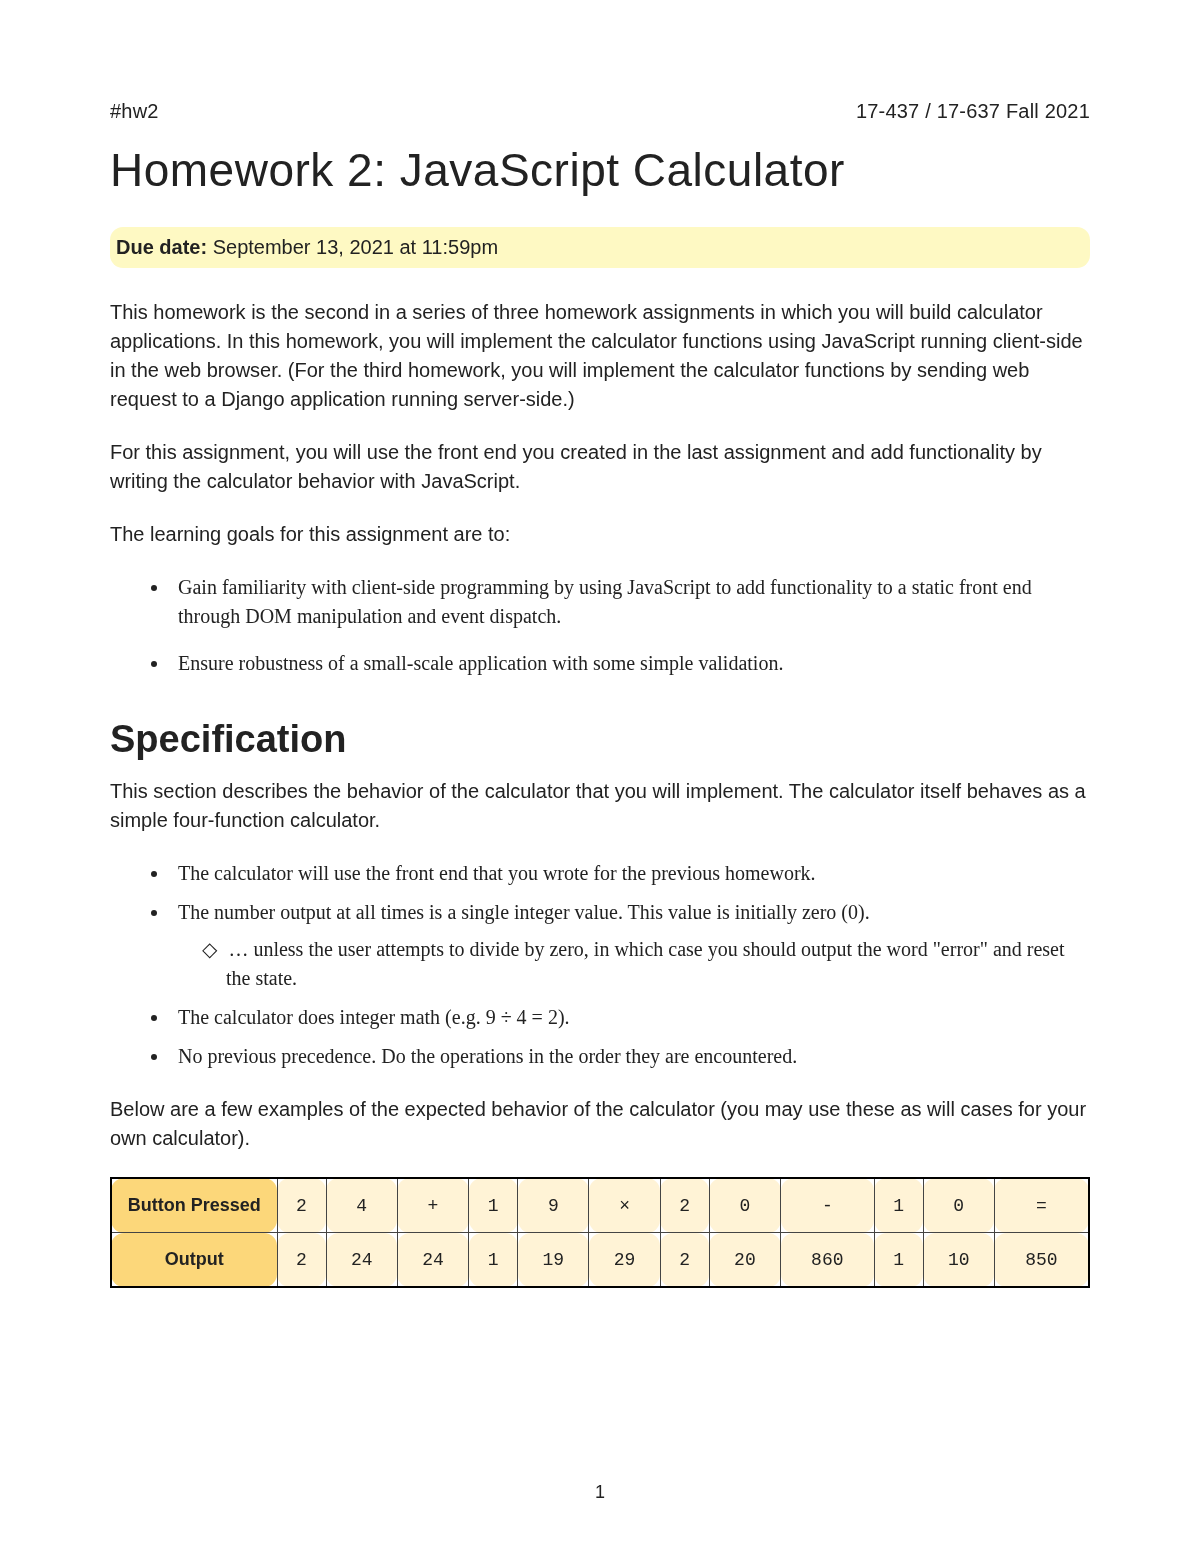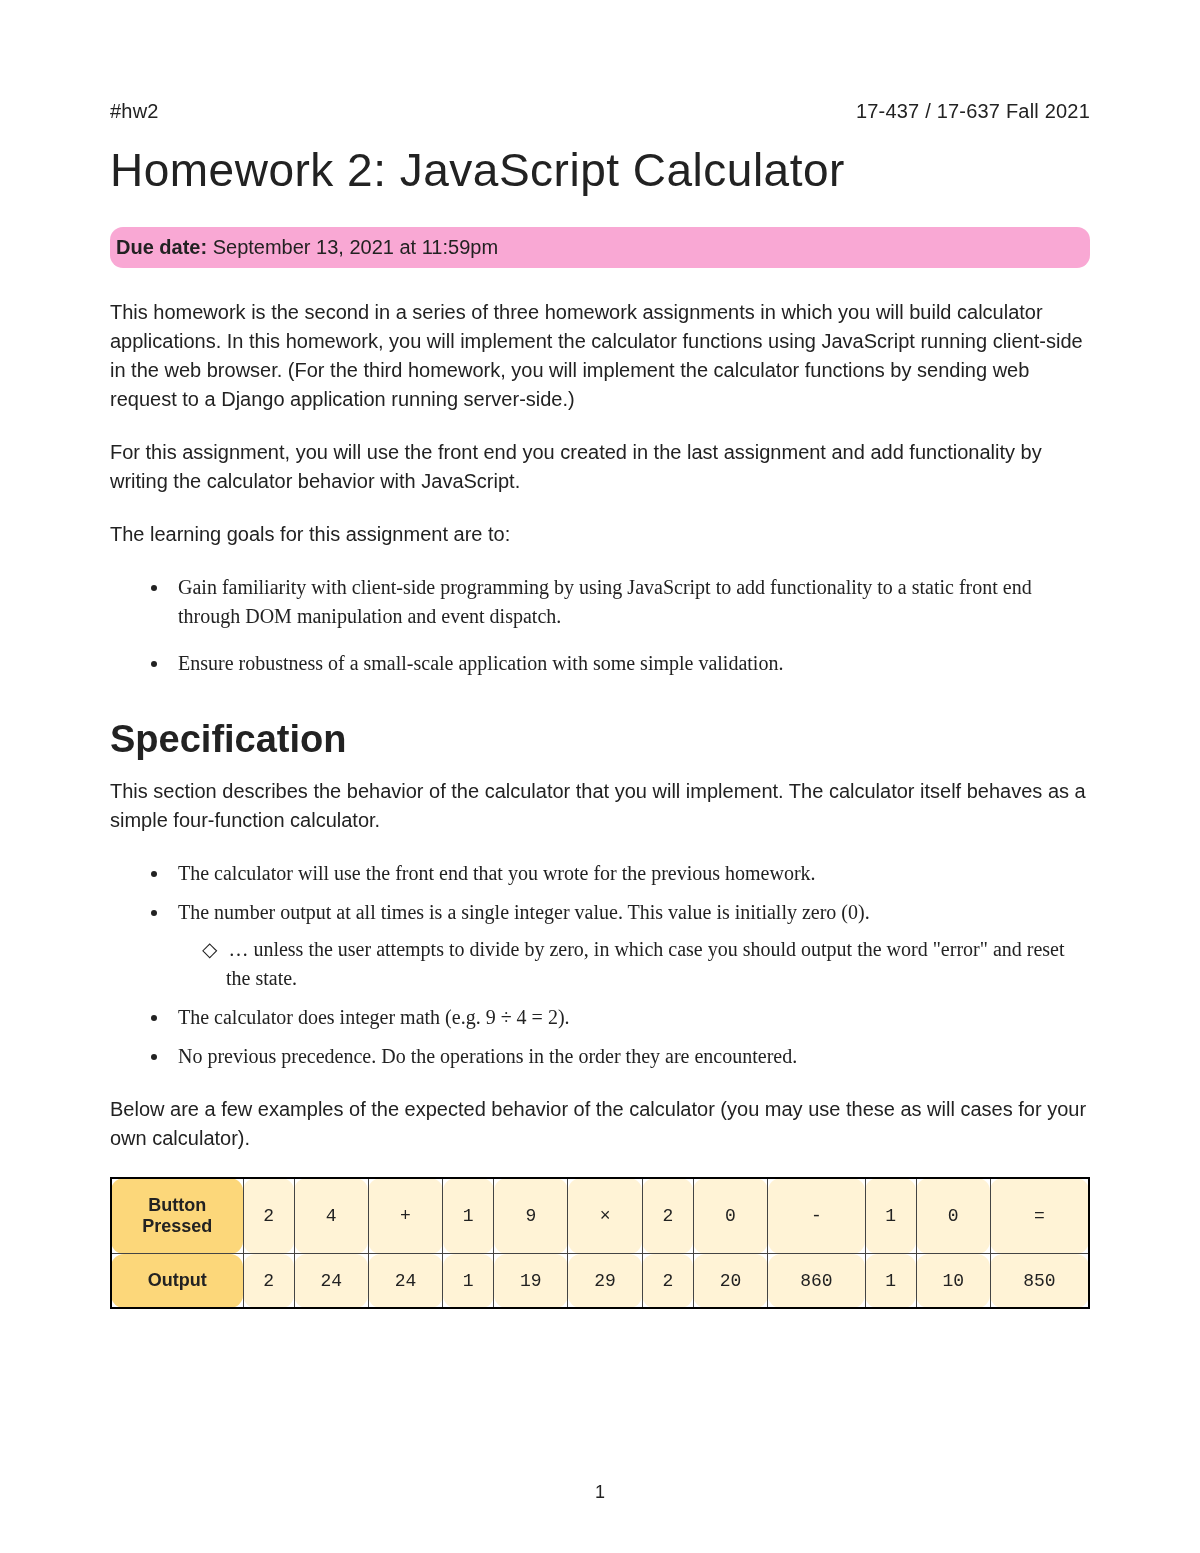--- a/index.html
+++ b/index.html
@@ -24,21 +24,21 @@
     margin-bottom: 20px;
     letter-spacing: 0.2px;
   }
   h1 {
     font-size: 46px;
     font-weight: 400;
     margin: 0 0 30px 0;
     letter-spacing: 0.5px;
   }
   .due-bar {
-    background: #f9a8d4;
+    background: #fef9c3;
     padding: 9px 6px;
     font-size: 20px;
     margin-bottom: 30px;
   }
   .due-bar b { font-weight: bold; }
   p {
     font-size: 20px;
     line-height: 1.45;
     margin: 13px 0 24px 0;
   }
@@ -81,21 +81,21 @@
     padding: 16px 6px;
     font-family: "Courier New", monospace;
     font-size: 18px;
     background: #fff3d6;
   }
   th {
     background: #fcd77a;
     font-family: Arial, Helvetica, sans-serif;
     font-weight: bold;
     font-size: 18px;
-    width: 132px;
+    width: 166px;
   }
   .page-number {
     position: absolute;
     bottom: 50px;
     left: 0;
     right: 0;
     text-align: center;
     font-size: 18px;
   }
 </style>

